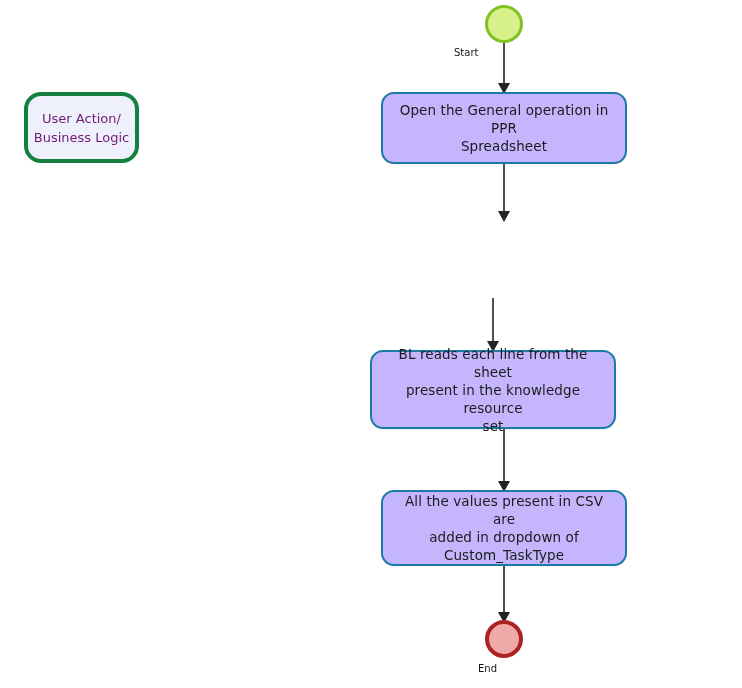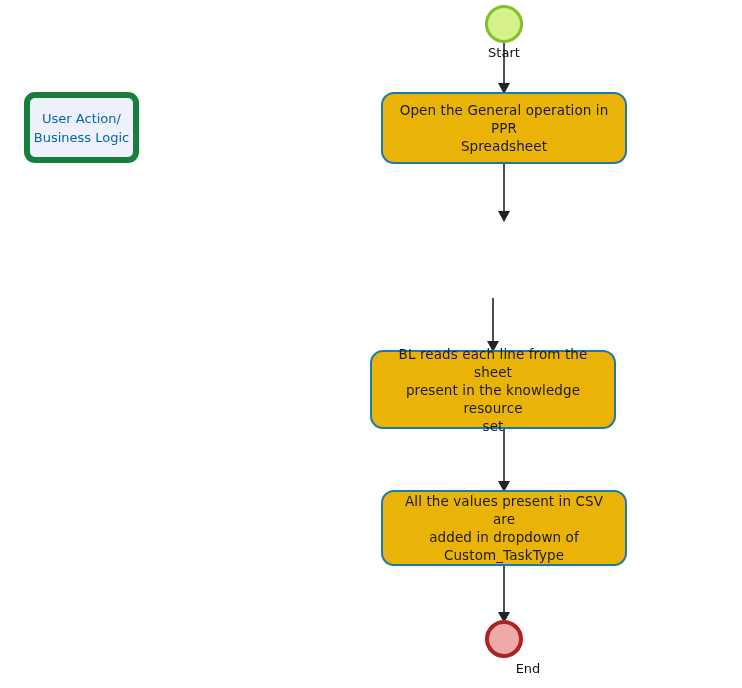--- a/index.html
+++ b/index.html
@@ -28,21 +28,21 @@
     left: 0; top: 0;
     width: 742px;
     height: 688px;
     pointer-events: none;
   }
 
   
   .node-box {
     position: absolute;
     box-sizing: border-box;
-    background: #eab308;
+    background: #c4b5fd;
     border: 2px solid #1c7ba6;
     border-radius: 13px;
     display: flex;
     align-items: center;
     justify-content: center;
     text-align: center;
     color: #1b1b1b;
     font-size: 13.5px;
     line-height: 18px;
     letter-spacing: .1px;
@@ -52,27 +52,27 @@
   .node-box .node-text {
     display: block;
     white-space: pre-line;
   }
 
   
   .legend-box {
     position: absolute;
     box-sizing: border-box;
     background: #eef0fb;
-    border: 6px solid #15803d;
-    border-radius: 11px;
+    border: 4px solid #15803d;
+    border-radius: 17px;
     display: flex;
     align-items: center;
     justify-content: center;
     text-align: center;
-    color: #0369a1;
+    color: #701a75;
     font-size: 13px;
     line-height: 19px;
   }
   .legend-box .node-text { white-space: pre-line; display:block; }
 
   
   .terminal {
     position: absolute;
     box-sizing: border-box;
     border-radius: 50%;
@@ -80,23 +80,23 @@
   .terminal.start {
     background: #d6f08a;
     border: 3px solid #7ec225;
   }
   .terminal.end {
     background: #efa9a9;
     border: 4px solid #ab2423;
   }
   .terminal-label {
     position: absolute;
-    text-align: center;
+    text-align: left;
     color: #141414;
-    font-size: 13px;
+    font-size: 10px;
     line-height: 15px;
     white-space: nowrap;
   }
 </style>
 </head>
 <body>
 
 <div id="canvas">
 
   <svg class="edge-layer" viewBox="0 0 742 688" width="742" height="688" xmlns="http://www.w3.org/2000/svg">

